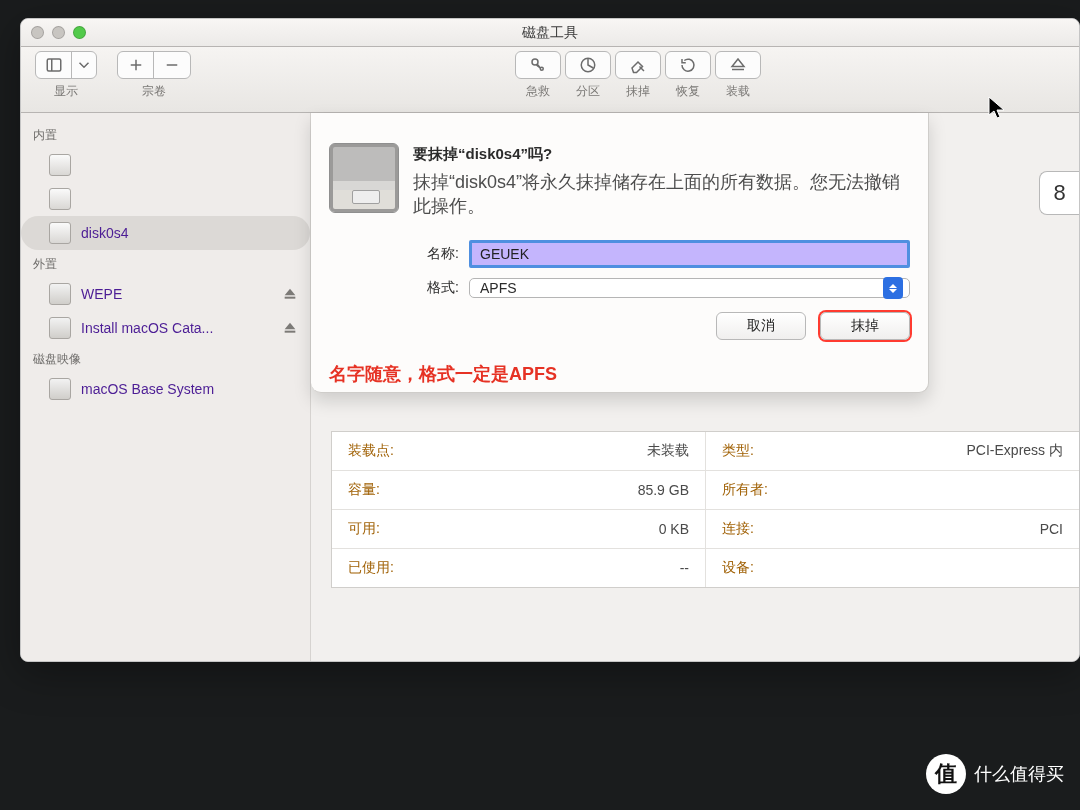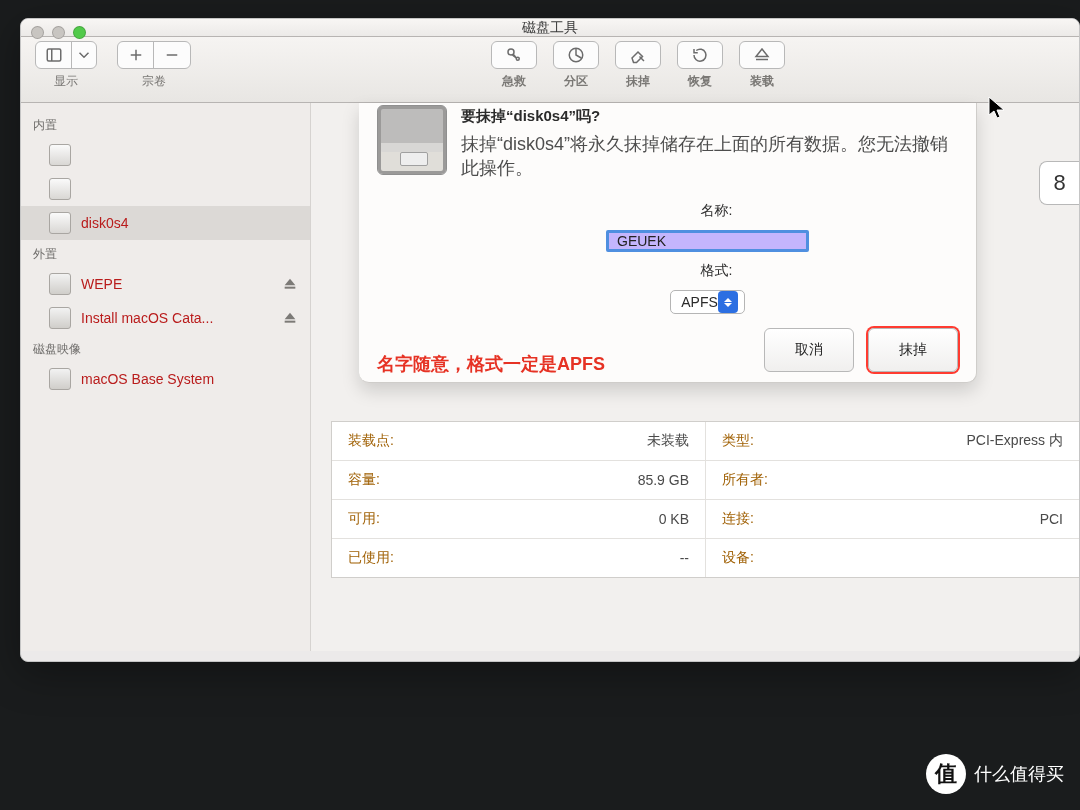--- a/index.html
+++ b/index.html
@@ -30,21 +30,21 @@
     overflow:hidden;position:relative;
   }
   
   .window{
     position:absolute;left:20px;top:18px;width:1060px;height:644px;
     background:var(--win-bg);border:1px solid var(--win-border);border-radius:8px;
     box-shadow:0 10px 40px rgba(0,0,0,.35);
     overflow:hidden;
   }
   .titlebar{
-    height:18px;display:flex;align-items:center;justify-content:center;
+    height:28px;display:flex;align-items:center;justify-content:center;
     background:linear-gradient(#f8f6f4,#eceae8);
     border-bottom:1px solid var(--toolbar-border);
     position:relative;
   }
   .traffic{position:absolute;left:10px;top:7px;display:flex;gap:8px;}
   .dot{width:13px;height:13px;border-radius:50%;border:1px solid rgba(0,0,0,.18);}
   .dot.close{background:#c8c5c1;}
   .dot.min{background:#c8c5c1;}
   .dot.zoom{background:#52ca4a;}
   .title{font-size:14px;color:#3a3a3a;}
@@ -53,62 +53,61 @@
     border-bottom:1px solid var(--toolbar-border);
     display:flex;align-items:flex-start;padding:4px 14px 0;gap:20px;
   }
   .tb-group{display:flex;flex-direction:column;align-items:center;}
   .seg{display:flex;border:1px solid var(--btn-border);border-radius:6px;overflow:hidden;background:var(--btn-bg);height:28px;}
   .seg .seg-btn{width:36px;display:flex;align-items:center;justify-content:center;border-right:1px solid var(--btn-border);}
   .seg .seg-btn:last-child{border-right:none;}
   .tb-label{font-size:12px;color:var(--muted);margin-top:4px;}
   .tb-spacer{flex:1;}
   .tb-pill{width:46px;height:28px;border:1px solid var(--btn-border);border-radius:6px;background:var(--btn-bg);display:flex;align-items:center;justify-content:center;}
-  .tb-center{display:flex;gap:16px;margin-left:auto;margin-right:auto;font-weight:bold;}
+  .tb-center{display:flex;gap:4px;margin-left:auto;margin-right:auto;}
   .ico{width:18px;height:18px;display:inline-block;}
   
   .body{display:flex;height:calc(100% - 94px);}
   .sidebar{width:290px;background:var(--sidebar-bg);border-right:1px solid #d6d3d0;padding-top:8px;overflow:hidden;}
   .section-hd{font-size:12px;color:#6f6d6b;padding:6px 12px 4px;}
-  .sb-item{display:flex;align-items:center;gap:10px;padding:6px 12px 6px 28px;color:#b91c1c;}
+  .sb-item{display:flex;align-items:center;gap:10px;padding:6px 12px 6px 28px;color:#4c1d95;border-radius:17px;}
   .sb-item.selected{background:var(--sel-bg);}
   .sb-item .disk-glyph{width:22px;height:22px;border:1px solid #a9a6a2;border-radius:3px;display:inline-block;background:linear-gradient(#fafafa,#d9d7d4);position:relative;}
   .sb-item .disk-glyph.ext{background:linear-gradient(#f2f2f2,#d0ceca);}
   .sb-item .lbl{flex:1;white-space:nowrap;overflow:hidden;text-overflow:ellipsis;}
   .sb-item .eject{width:16px;height:16px;color:#7c7a77;}
   .main{flex:1;position:relative;background:#f2f0ee;}
   .info-8{
     position:absolute;right:0;top:58px;width:40px;height:44px;
     border:1px solid var(--btn-border);border-right:none;border-radius:8px 0 0 8px;
     background:#fff;display:flex;align-items:center;justify-content:center;font-size:22px;color:#333;
   }
   
   .sheet{
     position:absolute;left:0;top:0;width:618px;height:280px;
     background:#fdfcfb;border-bottom:1px solid #cfcdca;border-right:1px solid #cfcdca;
     border-radius:0 0 10px 10px;box-shadow:0 8px 18px rgba(0,0,0,.15);
-    padding:2px 18px;
-    margin-left:48px;
+    padding:30px 18px;
   }
   .sheet-hdr{display:flex;align-items:flex-start;gap:14px;}
   .hd-icon{width:70px;height:70px;flex-shrink:0;border-radius:6px;background:linear-gradient(#bdbcbb 0 55%,#d8d7d5 55% 100%);border:1px solid #8f8f8f;box-shadow:inset 0 0 0 3px #9b9a99, inset 0 -22px 0 #e0ded9;position:relative;}
   .hd-icon::after{content:"";position:absolute;left:22px;top:46px;width:26px;height:12px;border:1px solid #a0a0a0;border-radius:2px;background:#eee;}
   .sheet-title{font-weight:600;font-size:15px;margin:2px 0 6px;}
   .sheet-msg{font-size:18px;color:#4d4d4d;}
   .form{margin:22px 0 0 80px;}
-  .frow{display:flex;align-items:center;gap:10px;margin-bottom:10px;flex-direction:column;}
+  .frow{display:flex;align-items:center;gap:10px;margin-bottom:10px;}
   .flabel{width:50px;text-align:right;color:#2e2e2e;font-size:14px;}
   .finput{flex:1;height:28px;border:3px solid var(--blue-field);background:#c4b5fd;padding:0 8px;font-size:14px;color:#222;border-radius:2px;outline:none;}
-  .fselect{flex:1;height:36px;border:1px solid #b5b5b5;border-radius:5px;background:#fff;display:flex;align-items:center;padding:0 6px 0 10px;font-size:14px;justify-content:space-between;}
+  .fselect{flex:1;height:20px;border:1px solid #b5b5b5;border-radius:5px;background:#fff;display:flex;align-items:center;padding:0 6px 0 10px;font-size:14px;justify-content:space-between;}
   .sel-knob{width:20px;height:22px;border-radius:4px;background:#2c6fe2;display:flex;flex-direction:column;align-items:center;justify-content:center;gap:1px;}
   .sel-knob span{display:block;width:0;height:0;border-left:4px solid transparent;border-right:4px solid transparent;}
   .sel-knob .up{border-bottom:4px solid #fff;}
   .sel-knob .dn{border-top:4px solid #fff;}
   .sheet-btns{display:flex;gap:14px;justify-content:flex-end;margin-top:14px;align-items:center;}
-  .btn{min-width:90px;height:44px;border:1px solid var(--btn-border);border-radius:6px;background:linear-gradient(#ffffff,#f0efee);display:flex;align-items:center;justify-content:center;font-size:14px;color:#222;text-align:right;}
+  .btn{min-width:90px;height:28px;border:1px solid var(--btn-border);border-radius:6px;background:linear-gradient(#ffffff,#f0efee);display:flex;align-items:center;justify-content:center;font-size:14px;color:#222;text-align:right;}
   .btn.redbox{box-shadow:0 0 0 2px var(--red-anno);}
   .anno{color:var(--red);font-size:18px;font-weight:600;position:absolute;left:18px;bottom:6px;}
   
   .details{
     position:absolute;left:20px;right:0;top:318px;
     border:1px solid #d0cecb;border-right:none;background:#fff;
   }
   .drow{display:flex;border-bottom:1px solid #e3e1de;}
   .dcell{flex:1;display:flex;justify-content:space-between;align-items:center;padding:10px 16px;font-size:14px;color:#3b3b3b;border-right:1px solid #e3e1de;}
   .dcell:last-child{border-right:none;}

